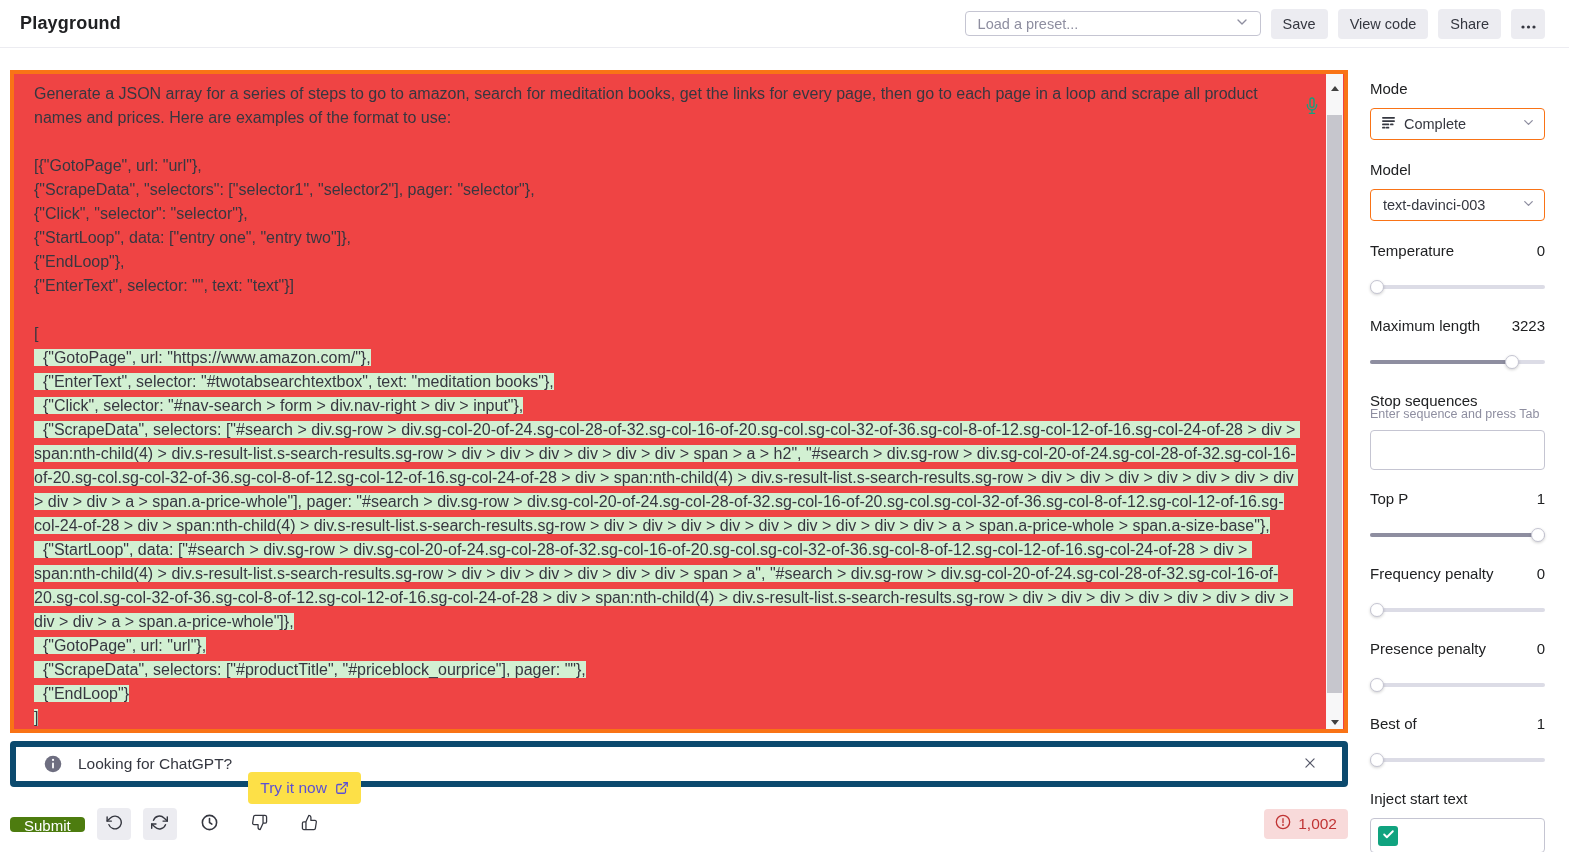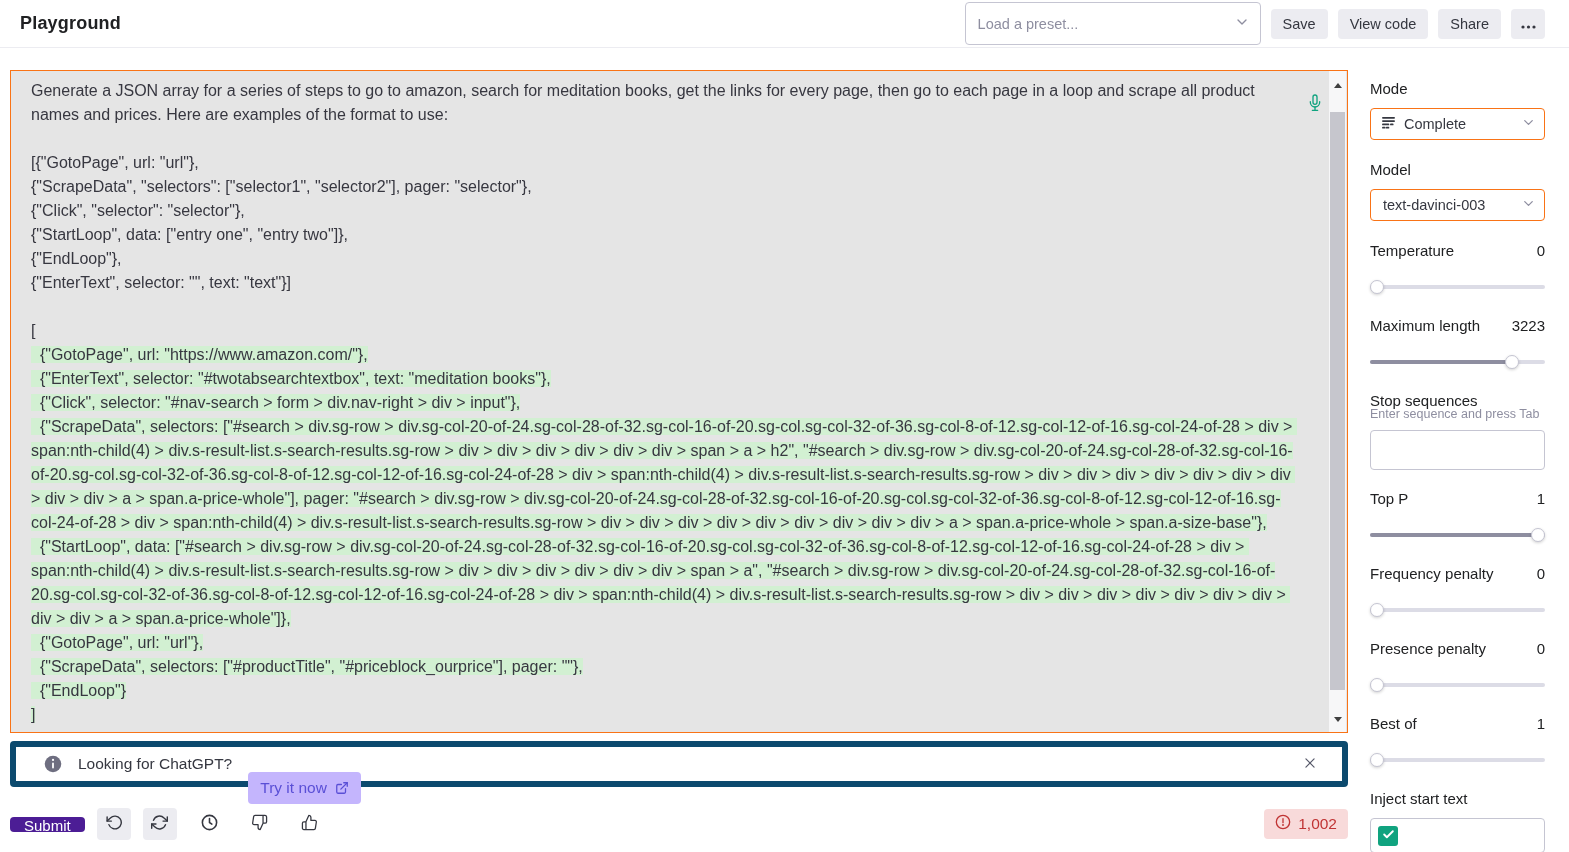--- a/index.html
+++ b/index.html
@@ -2,53 +2,53 @@
 <html><head>
 <meta charset="utf-8">
 <style>
   * { margin:0; padding:0; box-sizing:border-box; }
   html,body { width:1569px; height:852px; background:#fff; font-family:"Liberation Sans","DejaVu Sans",sans-serif; color:#353740; overflow:hidden; }
 
   
   .topbar { height:48px; display:flex; align-items:center; padding:0 24px 0 20px; border-bottom:1px solid #ececf1; }
   .topbar h1 { font-size:18px; font-weight:700; color:#202123; letter-spacing:.2px; }
   .topbar-right { margin-left:auto; display:flex; align-items:center; gap:10px; }
-  .preset-select { width:296px; height:43px; border:1px solid #c5c5d2; border-radius:4px; display:flex; align-items:center; padding:0 10px 0 12px; cursor:pointer; }
+  .preset-select { width:296px; height:25px; border:1px solid #c5c5d2; border-radius:4px; display:flex; align-items:center; padding:0 10px 0 12px; cursor:pointer; }
   .preset-select .ph { color:#8e8ea0; font-size:14.5px; flex:1; }
   .gbtn { background:#ececf1; border:none; border-radius:4px; height:30px; padding:0 12px; font-size:14.5px; color:#353740; font-family:inherit; cursor:pointer; display:flex; align-items:center; justify-content:center; }
   .gbtn.icon-only { width:34px; padding:0; }
 
   
   .main { display:flex; align-items:flex-start; }
   .left-col { width:1338px; margin-left:10px; padding-top:22px; }
 
   
-  .editor { position:relative; width:1338px; height:663px; border:1px solid #f97316; background:#e5e5e5; overflow:hidden; }
+  .editor { position:relative; width:1338px; height:663px; border:4px solid #f97316; background:#ef4444; overflow:hidden; }
   .editor-text { padding:8px 46px 0 20px; font-size:16px; line-height:24px; color:#373740; white-space:pre-wrap; word-break:normal; }
   .hl { background:#d2f0d2; }
   .mic { position:absolute; top:22px; right:24px; width:16px; height:20px; cursor:pointer; }
   .sbar { position:absolute; top:0; right:1px; width:17px; height:661px; background:#f7f7f8; }
   .sb-arrow { position:absolute; left:0; width:17px; height:17px; display:flex; align-items:center; justify-content:center; cursor:pointer; }
   .sb-arrow.up { top:6px; }
   .sb-arrow.down { bottom:4px; }
   .tri-up { width:0; height:0; border-left:4px solid transparent; border-right:4px solid transparent; border-bottom:5px solid #404040; }
   .tri-down { width:0; height:0; border-left:4px solid transparent; border-right:4px solid transparent; border-top:5px solid #404040; }
   .sb-thumb { position:absolute; left:1px; top:41px; width:15px; height:578px; background:#c6c6cd; cursor:grab; }
 
   
   .banner { width:1338px; height:46px; margin-top:8px; border:6px solid #0c4a6e; border-radius:4px; display:flex; align-items:center; padding:0 20px 0 28px; }
   .info-ic { width:18px; height:18px; flex:0 0 auto; }
   .banner-text { font-size:15.5px; color:#353740; margin-left:16px; }
-  .cta { margin-left:16px; display:flex; align-items:center; gap:8px; background:#c4b5fd; border-radius:4px; height:32px; padding:0 12px; color:#5a4fd6; font-size:15.5px; text-decoration:none; cursor:pointer;margin-top:48px; }
+  .cta { margin-left:16px; display:flex; align-items:center; gap:8px; background:#fde047; border-radius:4px; height:32px; padding:0 12px; color:#5a4fd6; font-size:15.5px; text-decoration:none; cursor:pointer;margin-top:48px; }
   .cta svg { display:block; }
   .banner-close { margin-left:auto; background:none; border:none; cursor:pointer; width:24px; height:24px; display:flex; align-items:center; justify-content:center; }
 
   
   .toolbar { margin-top:21px; display:flex; align-items:center; width:1338px; }
-  .submit { background:#4c1d95; color:#fff; border:none; border-radius:4px; height:15px; padding:0 14px; font-size:15px; font-family:inherit; cursor:pointer; }
+  .submit { background:#4d7c0f; color:#fff; border:none; border-radius:4px; height:15px; padding:0 14px; font-size:15px; font-family:inherit; cursor:pointer; }
   .tbtn { background:#ececf1; border:none; border-radius:4px; width:34px; height:32px; display:flex; align-items:center; justify-content:center; cursor:pointer; margin-left:12px; }
   .tbtn.flat { background:transparent; margin-left:16px; }
   .token-pill { margin-left:auto; display:flex; align-items:center; gap:7px; background:#f8dada; border-radius:4px; height:30px; padding:0 11px; color:#c03434; font-size:15.5px; }
 
   
   .sidebar { width:175px; margin-left:22px; margin-right:24px; padding-top:32px; font-size:15px; color:#202123; }
   .sb-label { margin-bottom:11px; }
   .select-box { height:32px; border:1px solid #f97316; border-radius:4px; display:flex; align-items:center; padding:0 8px 0 10px; margin-bottom:21px; cursor:pointer; }
   .select-box .val { flex:1; font-size:14.5px; color:#353740; margin-left:8px; }
   .select-box .val.noicon { margin-left:2px; }

